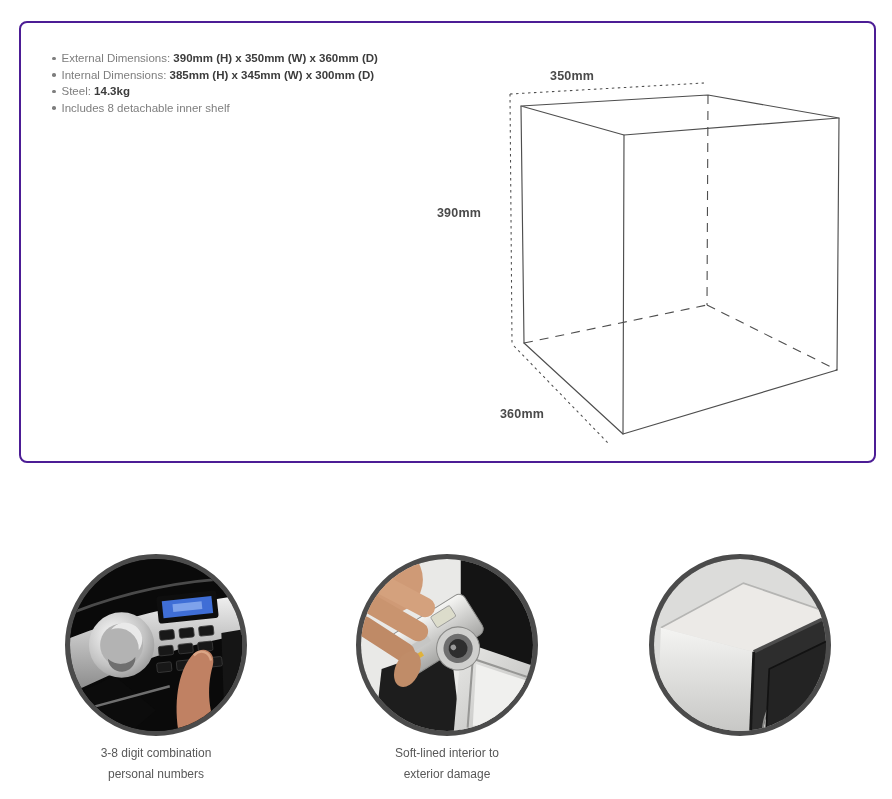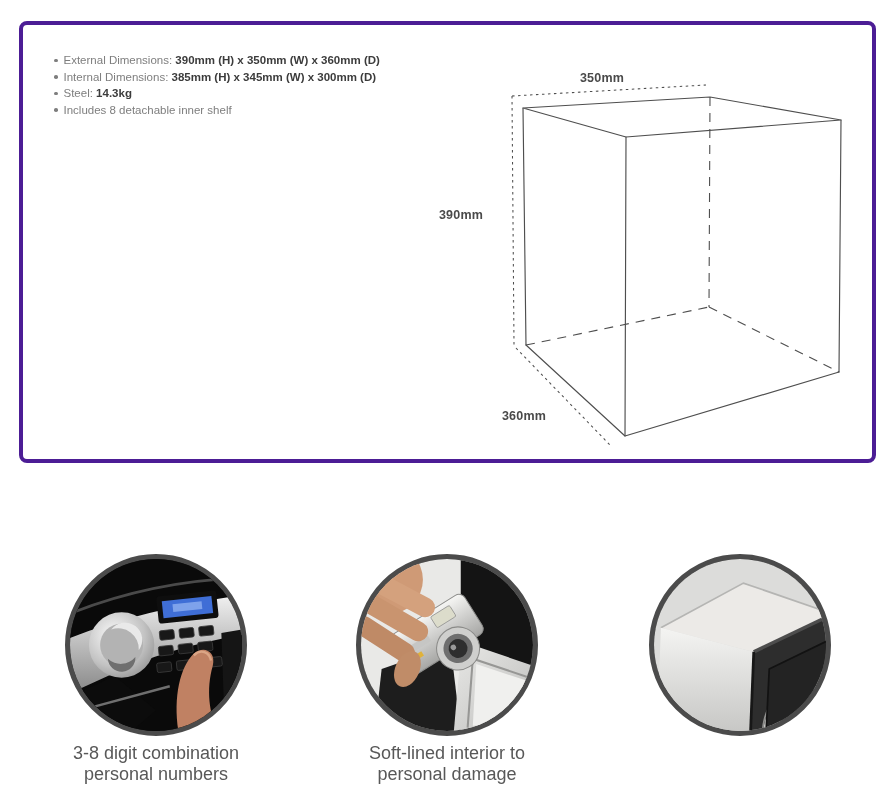--- a/index.html
+++ b/index.html
@@ -3,43 +3,43 @@
 <meta charset="utf-8">
 <style>
   html,body{margin:0;padding:0;background:#ffffff;}
   .page{
     position:relative;width:892px;height:799px;background:#ffffff;overflow:hidden;
     font-family:"Liberation Sans", sans-serif;
   }
   
   .spec-box{
     position:absolute;left:19px;top:21px;width:857px;height:442px;
-    border:4px solid #4c1d95;border-radius:8px;box-sizing:border-box;background:#fff;
+    border:2px solid #4c1d95;border-radius:8px;box-sizing:border-box;background:#fff;
   }
   .spec-list{position:absolute;left:31px;top:27px;width:430px;}
   .spec-row{display:flex;align-items:baseline;line-height:16.6px;font-size:11.5px;color:#7e7e7e;}
   .dot{width:3.5px;height:3.5px;border-radius:50%;background:#7e7e7e;margin-right:6px;flex:0 0 auto;align-self:center;}
   .spec-label{color:#7e7e7e;font-weight:400;white-space:pre;}
   .spec-value{color:#3c3c3c;font-weight:700;white-space:pre;}
   
   .cube-svg{position:absolute;left:0;top:0;width:857px;height:442px;}
   .dim-label{position:absolute;width:100px;font-size:12.5px;font-weight:700;color:#4a4a4a;letter-spacing:.2px;}
-  .dim-w{left:529px;top:46px;text-align:center;}
+  .dim-w{left:529px;top:46px;}
   .dim-h{left:388px;top:183px;text-align:center;}
   .dim-d{left:451px;top:384px;text-align:center;}
   
   .feature-photo{
     position:absolute;top:554px;width:182px;height:182px;border-radius:50%;
     border:5px solid #4b4b4b;box-sizing:border-box;overflow:hidden;background:#111;
   }
   .feature-photo svg{display:block;width:172px;height:172px;}
   .p1{left:65px;} .p2{left:356px;} .p3{left:649px;}
   .feature-caption{
     position:absolute;top:743px;width:240px;text-align:center;
-    font-size:18px;line-height:20.5px;color:#585858;font-weight:400;
+    font-size:12px;line-height:20.5px;color:#585858;font-weight:400;
   }
   .c1{left:36px;} .c2{left:327px;} .c3{left:620px;}
 </style>
 </head>
 <body>
 
 <div class="page">
 
   <div class="spec-box">
 
@@ -189,16 +189,16 @@
       <polygon points="67,64 104,46 104,104 65,104" fill="#232323" stroke="#121212" stroke-width="1"></polygon>
     </svg>
   </div>
 
   <div class="feature-caption c1">
     <div>3-8 digit combination</div>
     <div>personal numbers</div>
   </div>
   <div class="feature-caption c2">
     <div>Soft-lined interior to</div>
-    <div>personal damage</div>
+    <div>exterior damage</div>
   </div>
 
 </div>
 
 </body></html>

